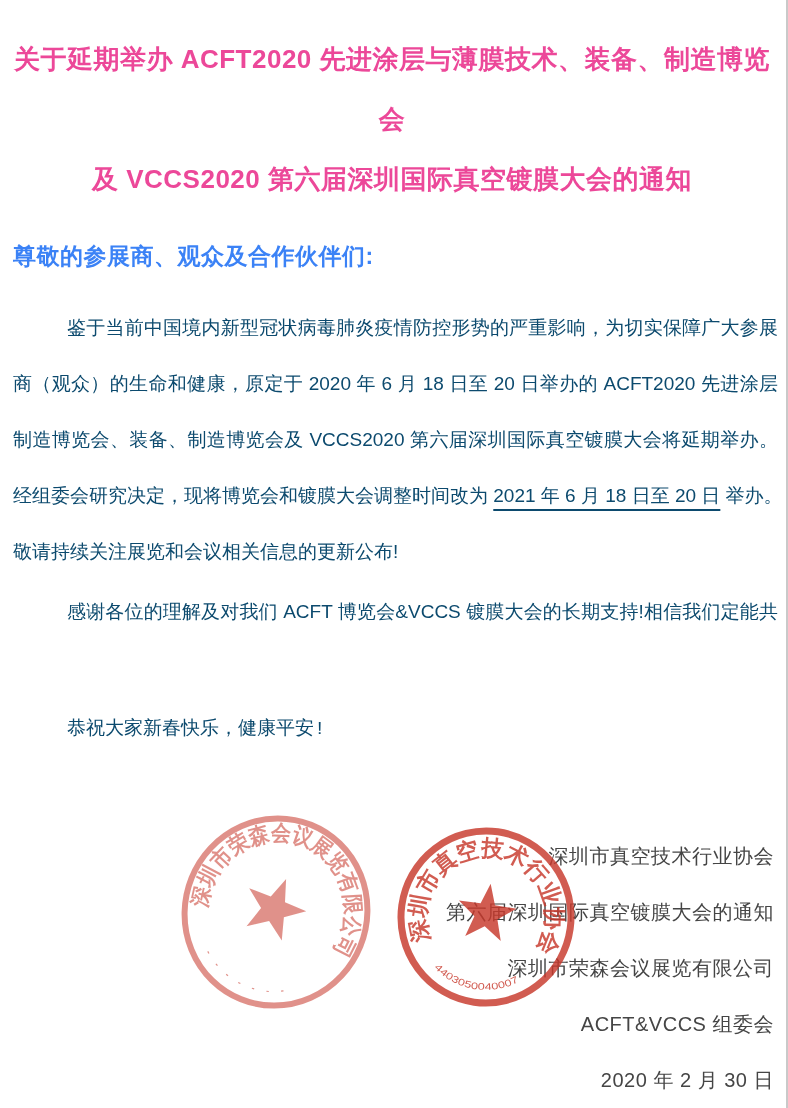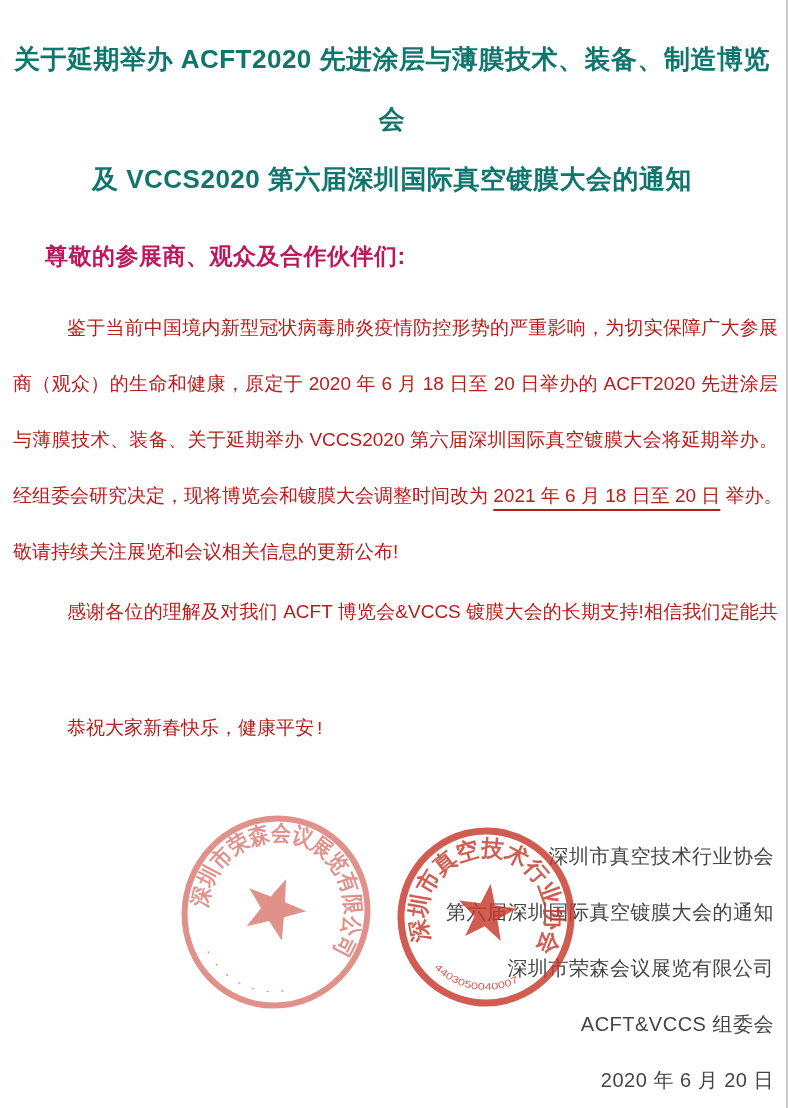--- a/index.html
+++ b/index.html
@@ -3,28 +3,28 @@
 <meta charset="utf-8">
 <style>
   html,body{margin:0;padding:0;background:#ffffff;}
   .page{
     position:relative;width:788px;height:1108px;background:#ffffff;
     font-family:"Liberation Sans","DejaVu Sans",sans-serif;
     overflow:hidden;border-right:2px solid #c9c9c9;box-sizing:border-box;
   }
   .title{
     position:absolute;top:29px;left:6px;right:8px;text-align:center;
-    font-weight:bold;font-size:26px;line-height:60px;color:#0f766e;
+    font-weight:bold;font-size:26px;line-height:60px;color:#ec4899;
     letter-spacing:0.5px;
   }
   .salutation{
     position:absolute;top:241px;left:13px;font-size:23px;font-weight:bold;
-    color:#be185d;letter-spacing:0.5px;margin-left:32px;
+    color:#3b82f6;letter-spacing:0.5px;
   }
-  .para{position:absolute;left:13px;width:765px;font-size:19px;line-height:56px;color:#b91c1c;}
+  .para{position:absolute;left:13px;width:765px;font-size:19px;line-height:56px;color:#0c4a6e;}
   #para-0{top:300px;}
   #para-1{top:584px;}
   #para-2{top:701px;font-family:Liberation Mono, monospace;}
   .line{white-space:nowrap;}
   .line.j{text-align:justify;text-align-last:justify;}
   .line.indent{text-indent:54px;}
   .u{text-decoration:underline;text-underline-offset:7px;text-decoration-thickness:2px;}
   .sigs{
     position:absolute;top:828px;right:12px;text-align:right;
     font-size:20px;line-height:56px;color:#454545;letter-spacing:0.5px;
@@ -39,37 +39,37 @@
   <div class="title">
     <div>关于延期举办 ACFT2020 先进涂层与薄膜技术、装备、制造博览会</div>
     <div>及 VCCS2020 第六届深圳国际真空镀膜大会的通知</div>
   </div>
 
   <div class="salutation">尊敬的参展商、观众及合作伙伴们:</div>
 
   <div class="para" id="para-0">
       <div class="line j indent"><span>鉴于当前中国境内新型冠状病毒肺炎疫情防控形势的严重影响，为切实保障广大参展</span></div>
       <div class="line j"><span>商（观众）的生命和健康，原定于 2020 年 6 月 18 日至 20 日举办的 ACFT2020 先进涂层</span></div>
-      <div class="line j"><span>与薄膜技术、装备、关于延期举办 VCCS2020 第六届深圳国际真空镀膜大会将延期举办。</span></div>
+      <div class="line j"><span>制造博览会、装备、制造博览会及 VCCS2020 第六届深圳国际真空镀膜大会将延期举办。</span></div>
       <div class="line j"><span>经组委会研究决定，现将博览会和镀膜大会调整时间改为 </span><span class="u">2021 年 6 月 18 日至 20 日</span><span> 举办。</span></div>
       <div class="line"><span>敬请持续关注展览和会议相关信息的更新公布!</span></div>
     </div>
   <div class="para" id="para-1">
       <div class="line j indent"><span>感谢各位的理解及对我们 ACFT 博览会&amp;VCCS 镀膜大会的长期支持!相信我们定能共</span></div>
     </div>
   <div class="para" id="para-2">
       <div class="line indent"><span>恭祝大家新春快乐，健康平安!</span></div>
     </div>
 
   <div class="sigs">
     <div>深圳市真空技术行业协会</div>
     <div>第六届深圳国际真空镀膜大会的通知</div>
     <div>深圳市荣森会议展览有限公司</div>
     <div>ACFT&amp;VCCS 组委会</div>
-    <div>2020 年 6 月 20 日</div>
+    <div>2020 年 2 月 30 日</div>
   </div>
 
   <svg class="stamps-layer" width="788" height="1108" viewBox="0 0 788 1108">
     <defs>
       <path id="arcL" d="M 210.4 934.2 A 69 72 0 1 1 342 933"></path>
       <path id="arcLb" d="M 223.5 974.6 A 80 83 0 0 0 328.5 974.6"></path>
       <path id="arcR" d="M 434 947.5 A 60 61 0 1 1 538 947.5"></path>
       <path id="arcRb" d="M 441.7 974.5 A 72 73 0 0 0 530.3 974.5"></path>
     </defs>
 

